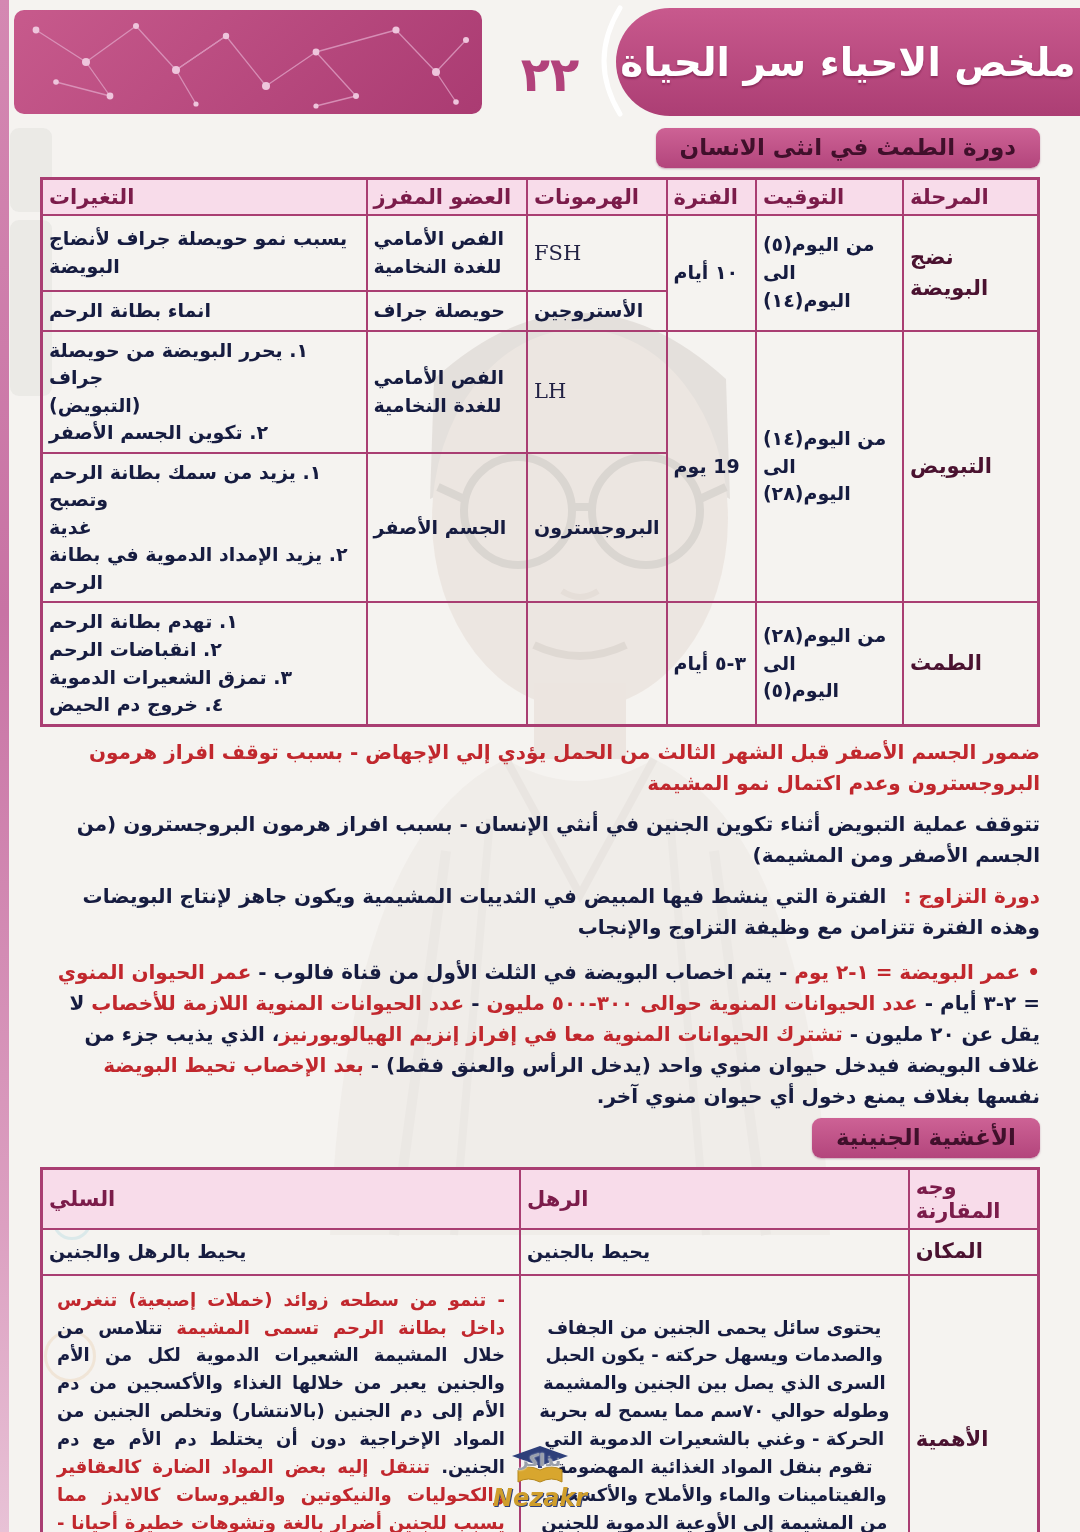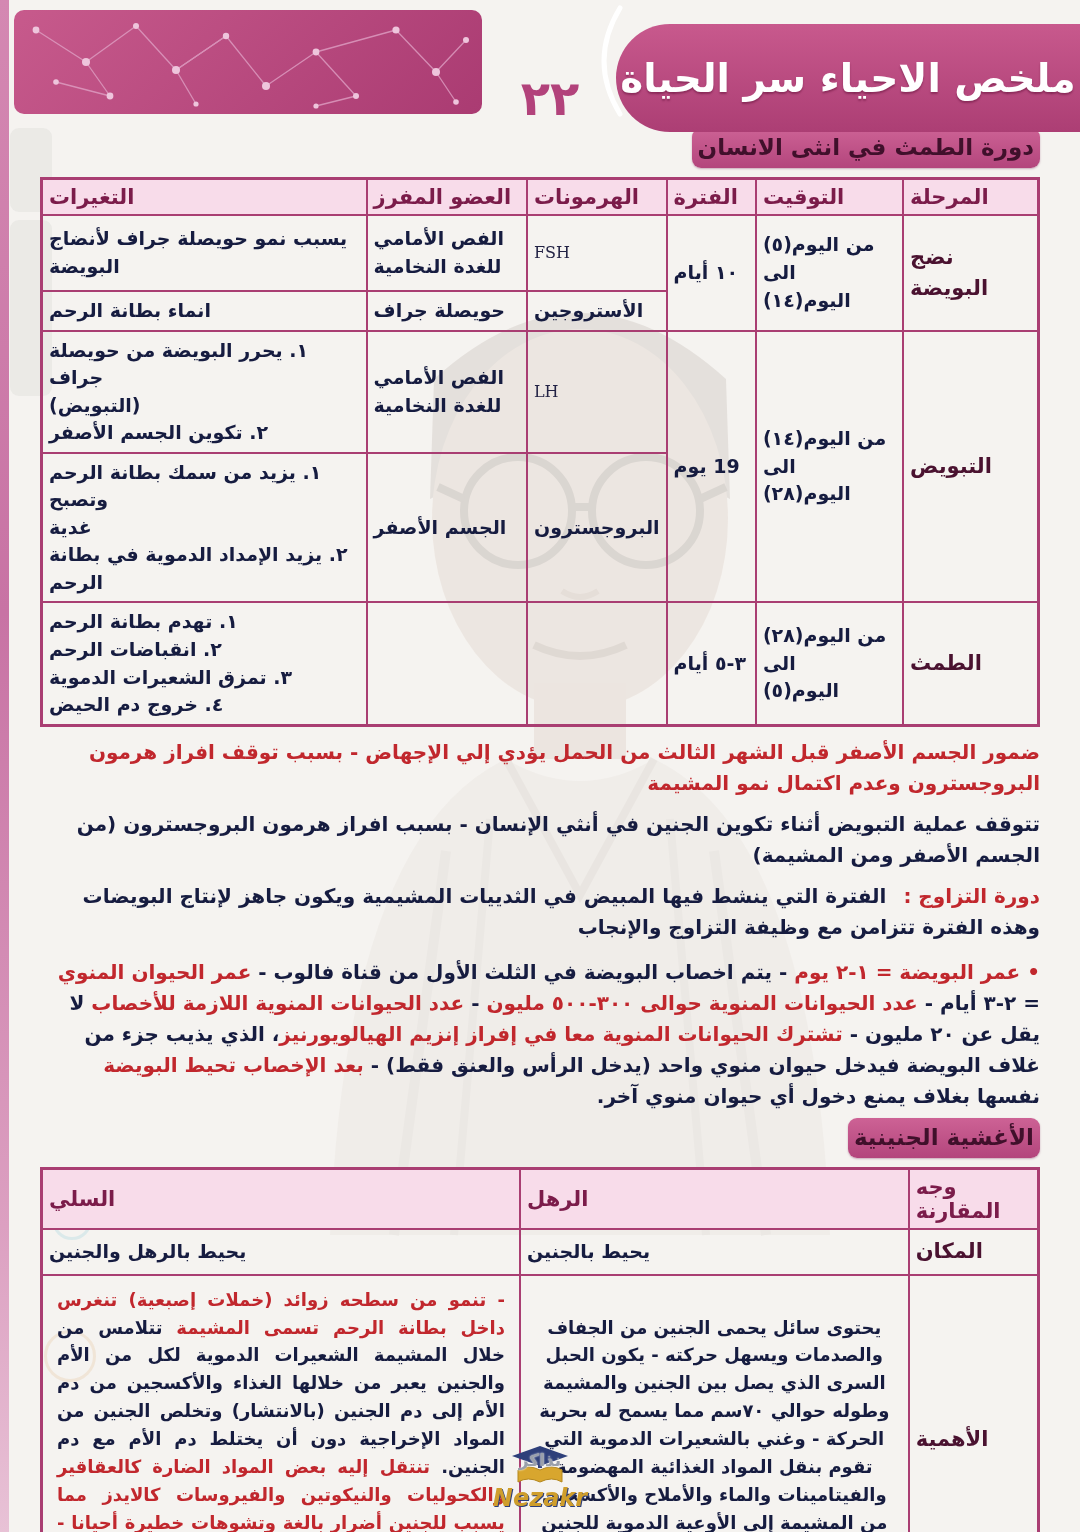--- a/index.html
+++ b/index.html
@@ -14,45 +14,45 @@
   .mb1 { top:128px; height:84px; }
   .mb2 { top:220px; height:176px; }
   .doodle { position:absolute; border-radius:50%; z-index:1; }
   .d1 { left:52px; top:1200px; width:40px; height:40px; border:3px solid #7ec8d8; opacity:.22; }
   .d2 { left:44px; top:1330px; width:52px; height:52px; border:3px solid #e0a46a; opacity:.18; }
 
   
   .banner-left { position:absolute; left:14px; top:10px; width:468px; height:104px; border-radius:10px;
                  background:linear-gradient(135deg,#c75a8c,#aa3b72); overflow:hidden; z-index:4; }
   .page-number { position:absolute; left:488px; top:46px; width:124px; text-align:center;
-                 font-size:48px; font-weight:bold; color:#b2427b; z-index:4;margin-top:24px; }
-  .banner-right { position:absolute; left:616px; right:0; top:24px; height:108px;
+                 font-size:48px; font-weight:bold; color:#b2427b; z-index:4; }
+  .banner-right { position:absolute; left:616px; right:0; top:8px; height:108px;
                   background:linear-gradient(180deg,#c8598d,#ac3e74);
                   border-top-left-radius:54px; border-bottom-left-radius:54px;
                   display:flex; align-items:center; justify-content:center; z-index:4; }
   .banner-curve { position:absolute; left:588px; top:4px; z-index:5; }
   .page-title { color:#ffffff; font-size:39px; font-weight:bold; text-shadow:0 2px 2px rgba(90,10,50,.45); }
 
   
   .watermark { position:absolute; left:270px; top:235px; z-index:0; opacity:.20; }
 
   
   .content { position:absolute; top:128px; left:40px; width:1000px; z-index:3; }
 
   .badge-row { text-align:right; margin-bottom:9px; }
   .badge { display:inline-block; background:linear-gradient(180deg,#cd6295,#b3457c);
-           color:#40102b; font-weight:bold; font-size:23px; padding:6px 6px 8px;
+           color:#40102b; font-weight:bold; font-size:23px; padding:6px 24px 8px;
            border-radius:9px; box-shadow:0 1px 2px rgba(120,30,80,.35); }
 
   table { border-collapse:collapse; width:1000px; background:transparent; border:3px solid #a93e72; }
   th, td { border:2.4px solid #a93e72; padding:5px 6px; text-align:left; vertical-align:middle; }
   th { background:#f8dcea; color:#7b1c4a; font-size:21px; font-weight:bold; height:34px; }
   td { color:#161c40; font-weight:bold; font-size:19px; white-space:pre-line; line-height:1.45; }
   td.stage { color:#4a1230; font-size:21px; }
-  td.latin { font-family:"DejaVu Serif", serif; font-weight:normal; font-size:16px; color:#222244; }
+  td.latin { font-family:"DejaVu Serif", serif; font-weight:normal; font-size:21px; color:#222244; }
   tr.h-r1 { height:76px; } tr.h-r2 { height:34px; } tr.h-r3 { height:100px; }
   tr.h-r4 { height:92px; } tr.h-r5 { height:122px; }
 
   .note { font-size:20px; font-weight:bold; line-height:1.55; text-align:right;
           color:#161c40; margin-top:10px; }
   .red  { color:#c1272d; }
   .dark { color:#161c40; }
   .mating { margin-top:10px; }
   .mating .red { margin-left:10px; }
   .fert { margin-top:14px; margin-bottom:6px; }

